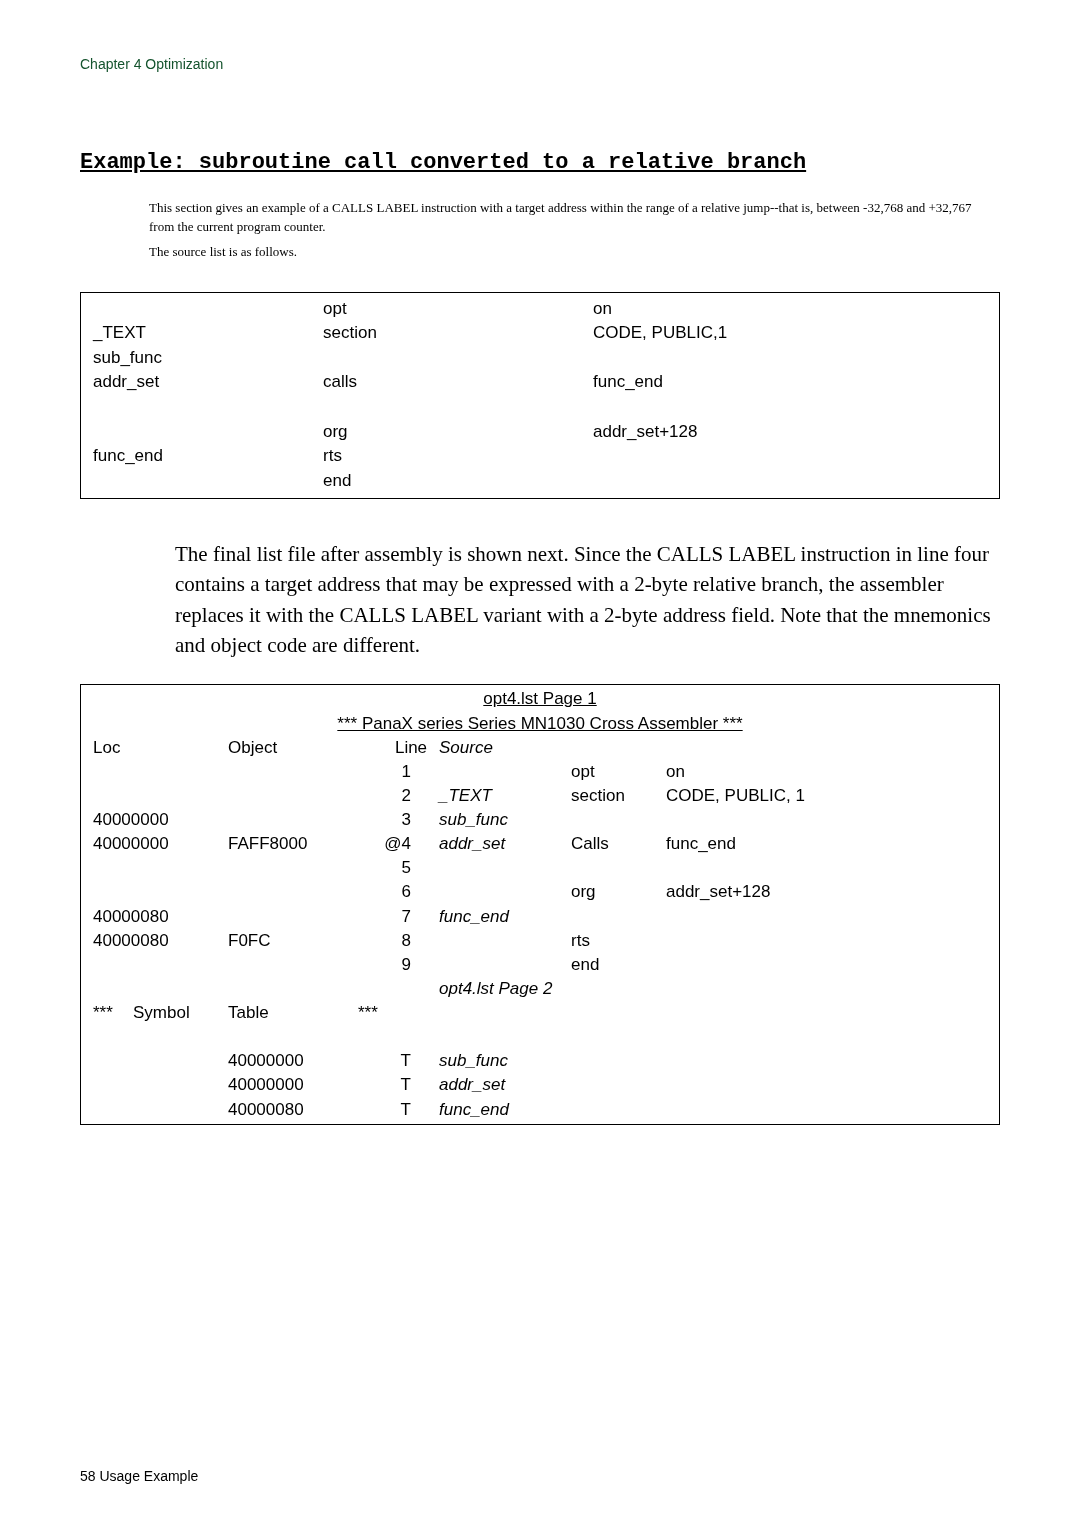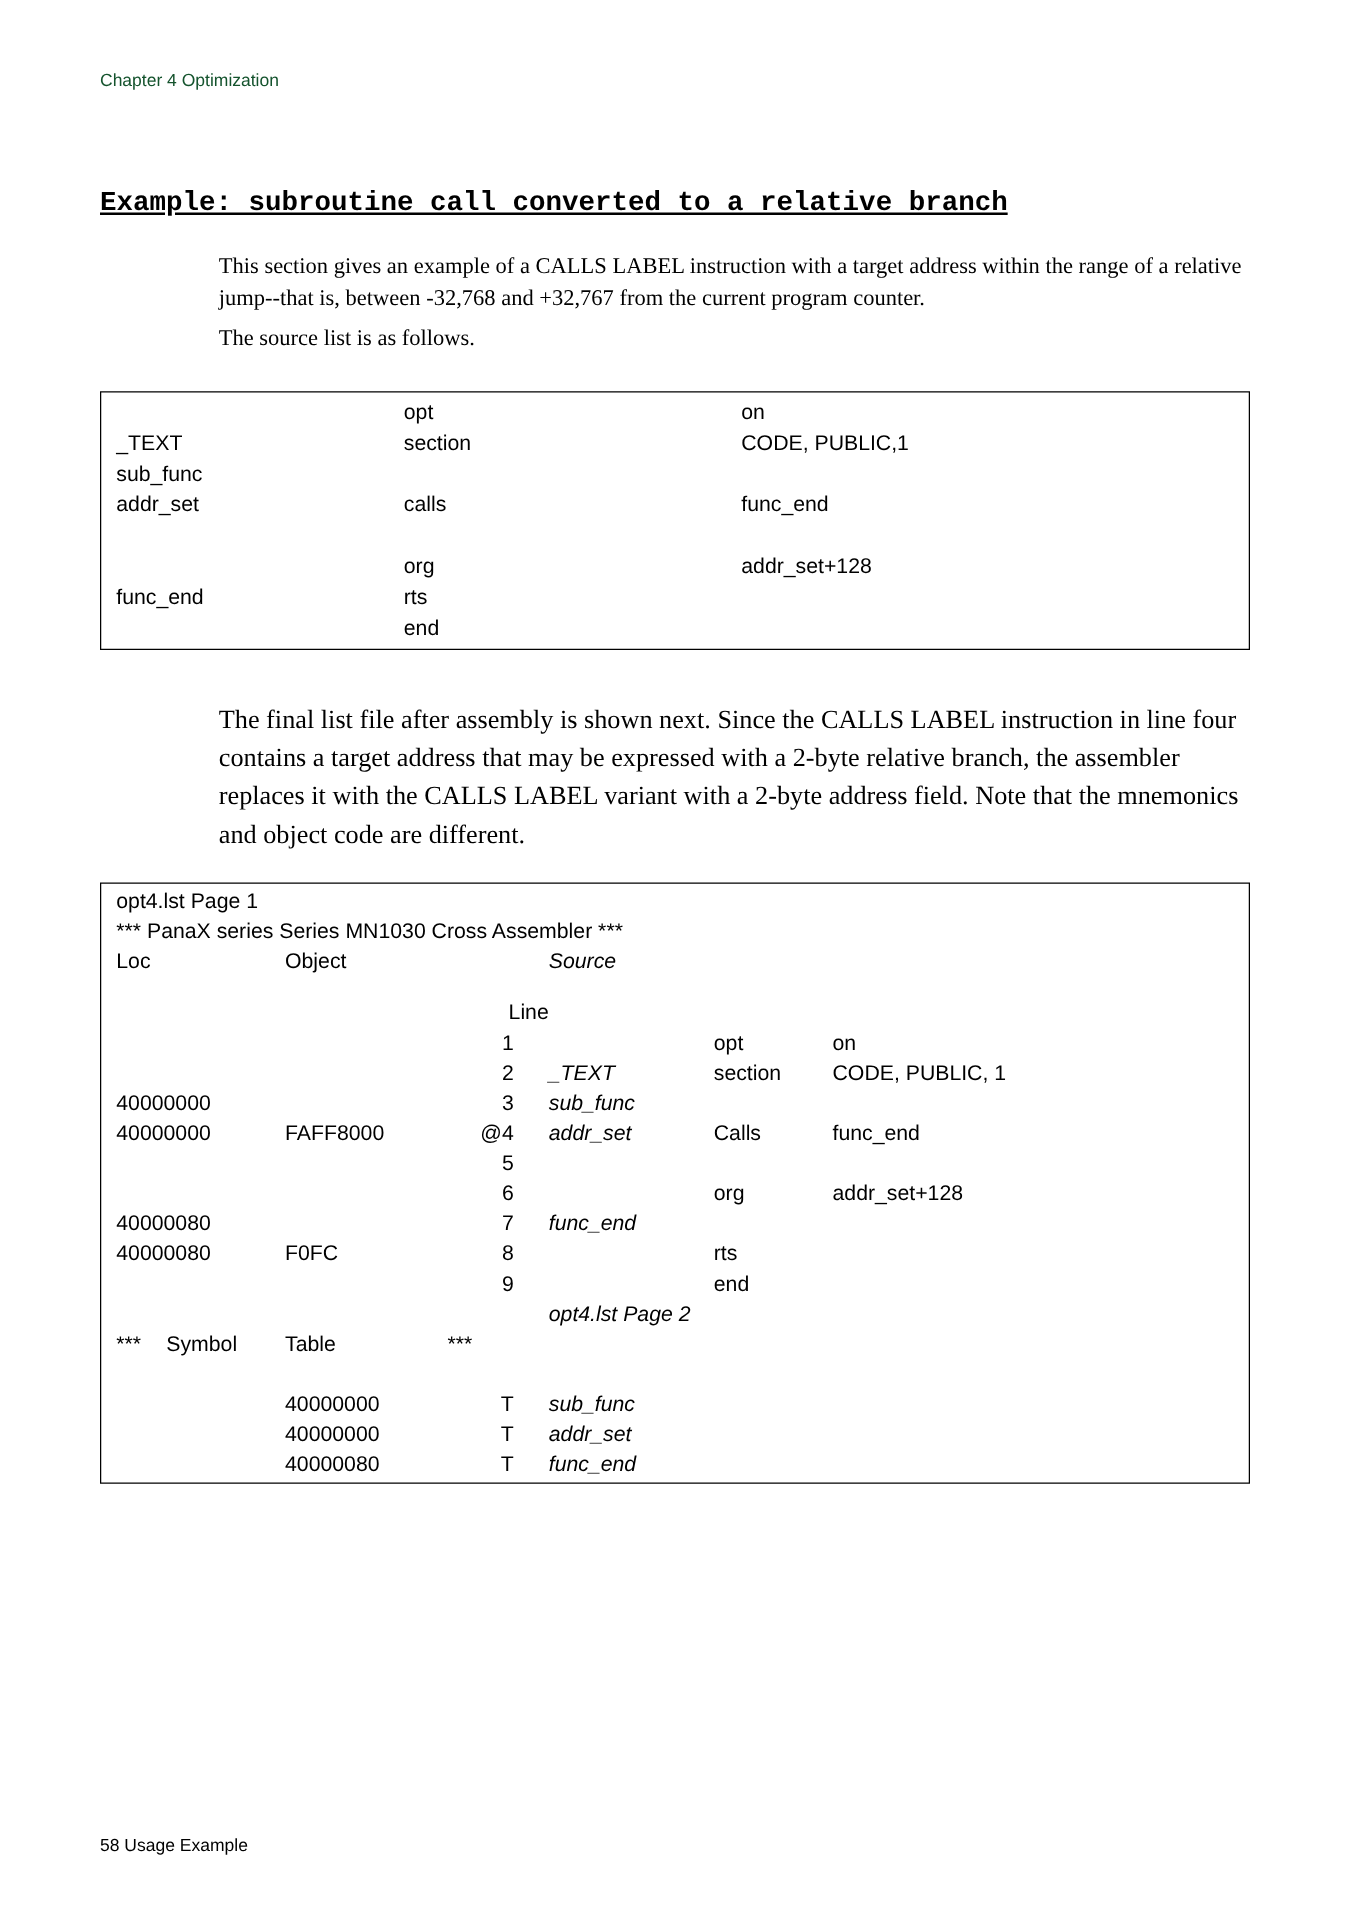--- a/index.html
+++ b/index.html
@@ -22,22 +22,22 @@
     color: #14532d;
     margin-bottom: 78px;
   }
   .section-heading {
     font-family: Liberation Mono, monospace;
     font-size: 22px;
     text-decoration: underline;
     margin-bottom: 24px;
   }
   .body-text {
-    margin-left: 95px;
-    font-size: 18px;
+    margin-left: 69px;
+    font-size: 13px;
     line-height: 1.45;
     margin-bottom: 10px;
   }
   .body-text.first {
     margin-bottom: 6px;
   }
   .source-box {
     margin-top: 30px;
     border: 1px solid #000;
     padding: 4px 12px 4px 12px;
@@ -65,21 +65,22 @@
   }
   .listing-box {
     margin-top: 24px;
     border: 1px solid #000;
     padding: 2px 12px 2px 12px;
     font-family: Arial, Helvetica, sans-serif;
     font-size: 17px;
     line-height: 1.42;
   }
   .lst-center {
-    text-align: left;
+    text-align: center;
+    text-decoration: underline;
   }
   .lst-row {
     display: flex;
     white-space: pre;
   }
   .lc-loc {
     width: 135px;
   }
   .lc-obj {
     width: 155px;
@@ -162,21 +163,21 @@
 
 <p class="after-text">The final list file after assembly is shown next. Since the CALLS LABEL instruction in line four contains a target address that may be expressed with a 2-byte relative branch, the assembler replaces it with the CALLS LABEL variant with a 2-byte address field. Note that the mnemonics and object code are different.</p>
 
 <div class="listing-box">
   <div class="lst-center">opt4.lst Page 1</div>
   <div class="lst-center">***  PanaX series Series MN1030 Cross Assembler  ***</div>
 
   <div class="lst-row">
     <div class="lc-loc">Loc</div>
     <div class="lc-obj">Object</div>
-    <div class="lc-line" style="text-align:right;padding-right:0;margin-top:41px;">Line</div>
+    <div class="lc-line" style="text-align:center;padding-right:0;">Line</div>
     <div class="lc-src">Source</div>
   </div>
 
   <div class="lst-row">
     <div class="lc-loc"></div>
     <div class="lc-obj"></div>
     <div class="lc-line">1</div>
     <div class="lc-src"></div>
     <div class="lc-op">opt</div>
     <div class="lc-arg">on</div>

